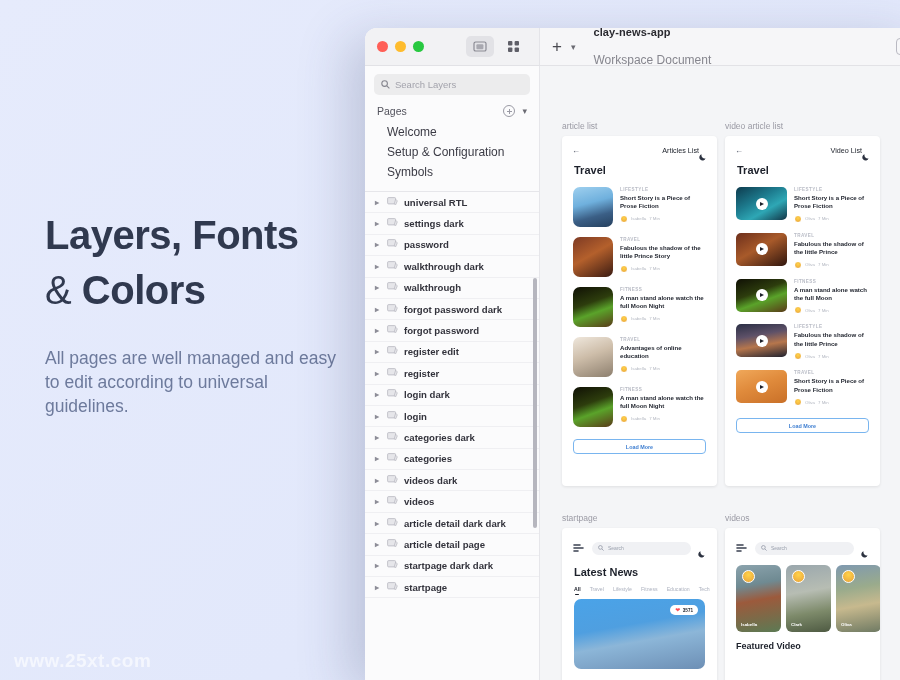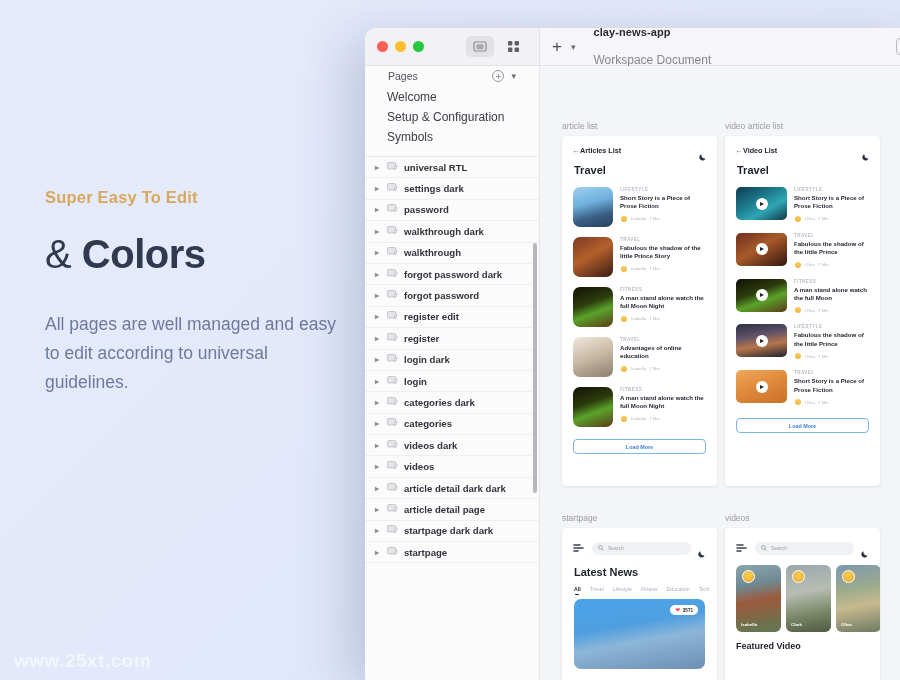--- a/index.html
+++ b/index.html
@@ -9,21 +9,21 @@
     font-family: "Liberation Sans", sans-serif;
     background: #e3e9fb;
   }
   #root { position: relative; width: 900px; height: 680px; background: linear-gradient(135deg,#e6ebfc 0%,#e2e8fb 60%,#dfe6fa 100%); }
 
   
   .promo { position: absolute; left: 45px; top: 188px; width: 300px; }
   .promo-eyebrow { font-size: 16.5px; color: #d8a85c; letter-spacing:.2px; font-weight:600; }
   .promo-title { margin-top: 20px; font-size: 40px; line-height: 55px; font-weight: 700; color: #30394f; letter-spacing: -0.5px; }
   .promo-title .amp { font-weight: 400; }
-  .promo-sub { margin-top: 28px; font-size: 17.5px; line-height: 29px; color: #6d7a9c; }
+  .promo-sub { margin-top: 28px; font-size: 17.5px; line-height: 24px; color: #6d7a9c; }
 
   .watermark { position:absolute; left: 14px; bottom: 8px; font-size: 19px; color: rgba(255,255,255,.62); letter-spacing:.5px; font-weight:600; }
 
   
   .win { position: absolute; left: 365px; top: 28px; width: 560px; height: 652px;
          background: #fdfdfd; border-radius: 12px 0 0 0; overflow: hidden;
          box-shadow: -18px 10px 50px rgba(60,70,110,.22); }
 
   
   .titlebar { display: flex; height: 38px; background: #f2f2f4; border-bottom: 1px solid #e2e2e6; }
@@ -46,21 +46,21 @@
 
   
   .winbody { display: flex; height: 614px; }
 
   
   .sidebar { width: 175px; background: #fbfbfc; border-right: 1px solid #e6e6ea; display:flex; flex-direction:column; position:relative;}
   .search-wrap { padding: 8px 9px 6px; }
   .search { height: 21px; background: #ececed; border-radius: 5px; display: flex; align-items: center; padding: 0 7px; gap: 5px; }
   .search svg { flex: 0 0 auto; }
   .search-ph { font-size: 9.5px; color: #a3a3ac; }
-  .pages-hdr { display: flex; align-items: center; padding: 4px 23px 5px; }
+  .pages-hdr { display: flex; align-items: center; padding: 4px 12px 5px; }
   .pages-lbl { font-size: 10.5px; color: #52525c; }
   .pages-act { margin-left: auto; display: flex; align-items: center; gap: 7px; }
   .circ-plus { width: 12px; height: 12px; border: 1px solid #9a9aa4; border-radius: 50%; position: relative; }
   .circ-plus:before,.circ-plus:after{content:"";position:absolute;background:#9a9aa4;}
   .circ-plus:before{left:2.5px;top:5px;width:5px;height:1px;}
   .circ-plus:after{top:2.5px;left:5px;height:5px;width:1px;}
   .pg-list { padding-bottom: 6px; }
   .pg-item { height: 20px; display:flex; align-items:center; padding: 0 0 0 22px; font-size: 12px; color: #3c3c46; }
   .pg-item.sel { background: #f97316; color: #fff; margin: 0 7px; border-radius: 5px; padding-left: 15px; font-weight:500; }
   .sep { height: 1px; background: #e6e6ea; margin: 3px 0 0; }
@@ -71,21 +71,21 @@
   .caret { color: #8d8d97; font-size: 8px; width: 6px; }
   .scrollbar { position: absolute; right: 2px; top: 86px; width: 4px; height: 250px; border-radius: 2px; background: #b6b6be; }
 
   
   .canvas { flex: 1; background: #f4f5f7; position: relative; overflow: hidden; }
   .board-label { position: absolute; font-size: 8.5px; color: #9a9aa4; }
   .board { position: absolute; background: #fff; border-radius: 4px; box-shadow: 0 1px 3px rgba(0,0,0,.09); overflow: hidden; }
 
   
   .ph-head { display: flex; align-items: center; padding: 10px 10px 0; }
-  .ph-title { flex: 1; text-align: left; font-size: 7.2px; font-weight: 700; color: #22262f; }
+  .ph-title { flex: 1; text-align: right; font-size: 7.2px; font-weight: 400; color: #22262f; }
   .back { font-size: 8px; color: #4b5162; }
   .moon { width: 8px; height: 8px; }
   .sec-title { font-size: 11px; font-weight: 700; color: #1d212b; padding: 9px 12px 6px; }
 
   .row { display: flex; gap: 7px; padding: 5px 11px; align-items: flex-start; }
   .thumb { width: 40px; height: 40px; border-radius: 7px; flex: 0 0 auto; position: relative; overflow:hidden; }
   .thumb.vid { width: 51px; height: 33px; border-radius: 5px; }
   .play { position:absolute; left:50%; top:50%; transform:translate(-50%,-50%); width:12px;height:12px;border-radius:50%;
           background:#fff; display:flex;align-items:center;justify-content:center; }
   .play i { width:0;height:0;border-left:4px solid #1d212b;border-top:2.5px solid transparent;border-bottom:2.5px solid transparent; margin-left:1px;}
@@ -118,22 +118,22 @@
          background: radial-gradient(circle at 50% 35%, #ffd24a, #e8a13a); }
   .vname { position:absolute; left:5px; bottom:5px; font-size:4.4px; color:#fff; font-weight:600;}
   .feat { font-size: 9px; font-weight: 700; color: #1d212b; padding: 9px 11px 0; }
 </style>
 </head>
 <body>
 
 <div id="root">
 
   <div class="promo">
-    <div class="promo-eyebrow">Super Easy To Edit</div>
     <div class="promo-title">
+      <div>Layers, Fonts</div>
       <div>
         <span class="amp">&amp;</span>
         <span>Colors</span>
       </div>
     </div>
     <div class="promo-sub">All pages are well managed and easy to edit according to universal guidelines.</div>
   </div>
 
   <div class="watermark">www.25xt.com</div>
 
@@ -174,20 +174,29 @@
           <div class="sq-icon">
             
           </div>
         </div>
       </div>
     </div>
 
     <div class="winbody">
 
       <div class="sidebar">
+        <div class="search-wrap">
+          <div class="search">
+            <svg width="9" height="9" viewBox="0 0 9 9">
+                <circle cx="3.6" cy="3.6" r="2.8" fill="none" stroke="#85858e" stroke-width="1.1"></circle>
+                <line x1="5.8" y1="5.8" x2="8.4" y2="8.4" stroke="#85858e" stroke-width="1.1"></line>
+              </svg>
+            <span class="search-ph">Search Layers</span>
+          </div>
+        </div>
 
         <div class="pages-hdr">
           <span class="pages-lbl">Pages</span>
           <span class="pages-act">
             <span class="circ-plus"></span>
             <span class="chev">▾</span>
           </span>
         </div>
 
         <div class="pg-list">

